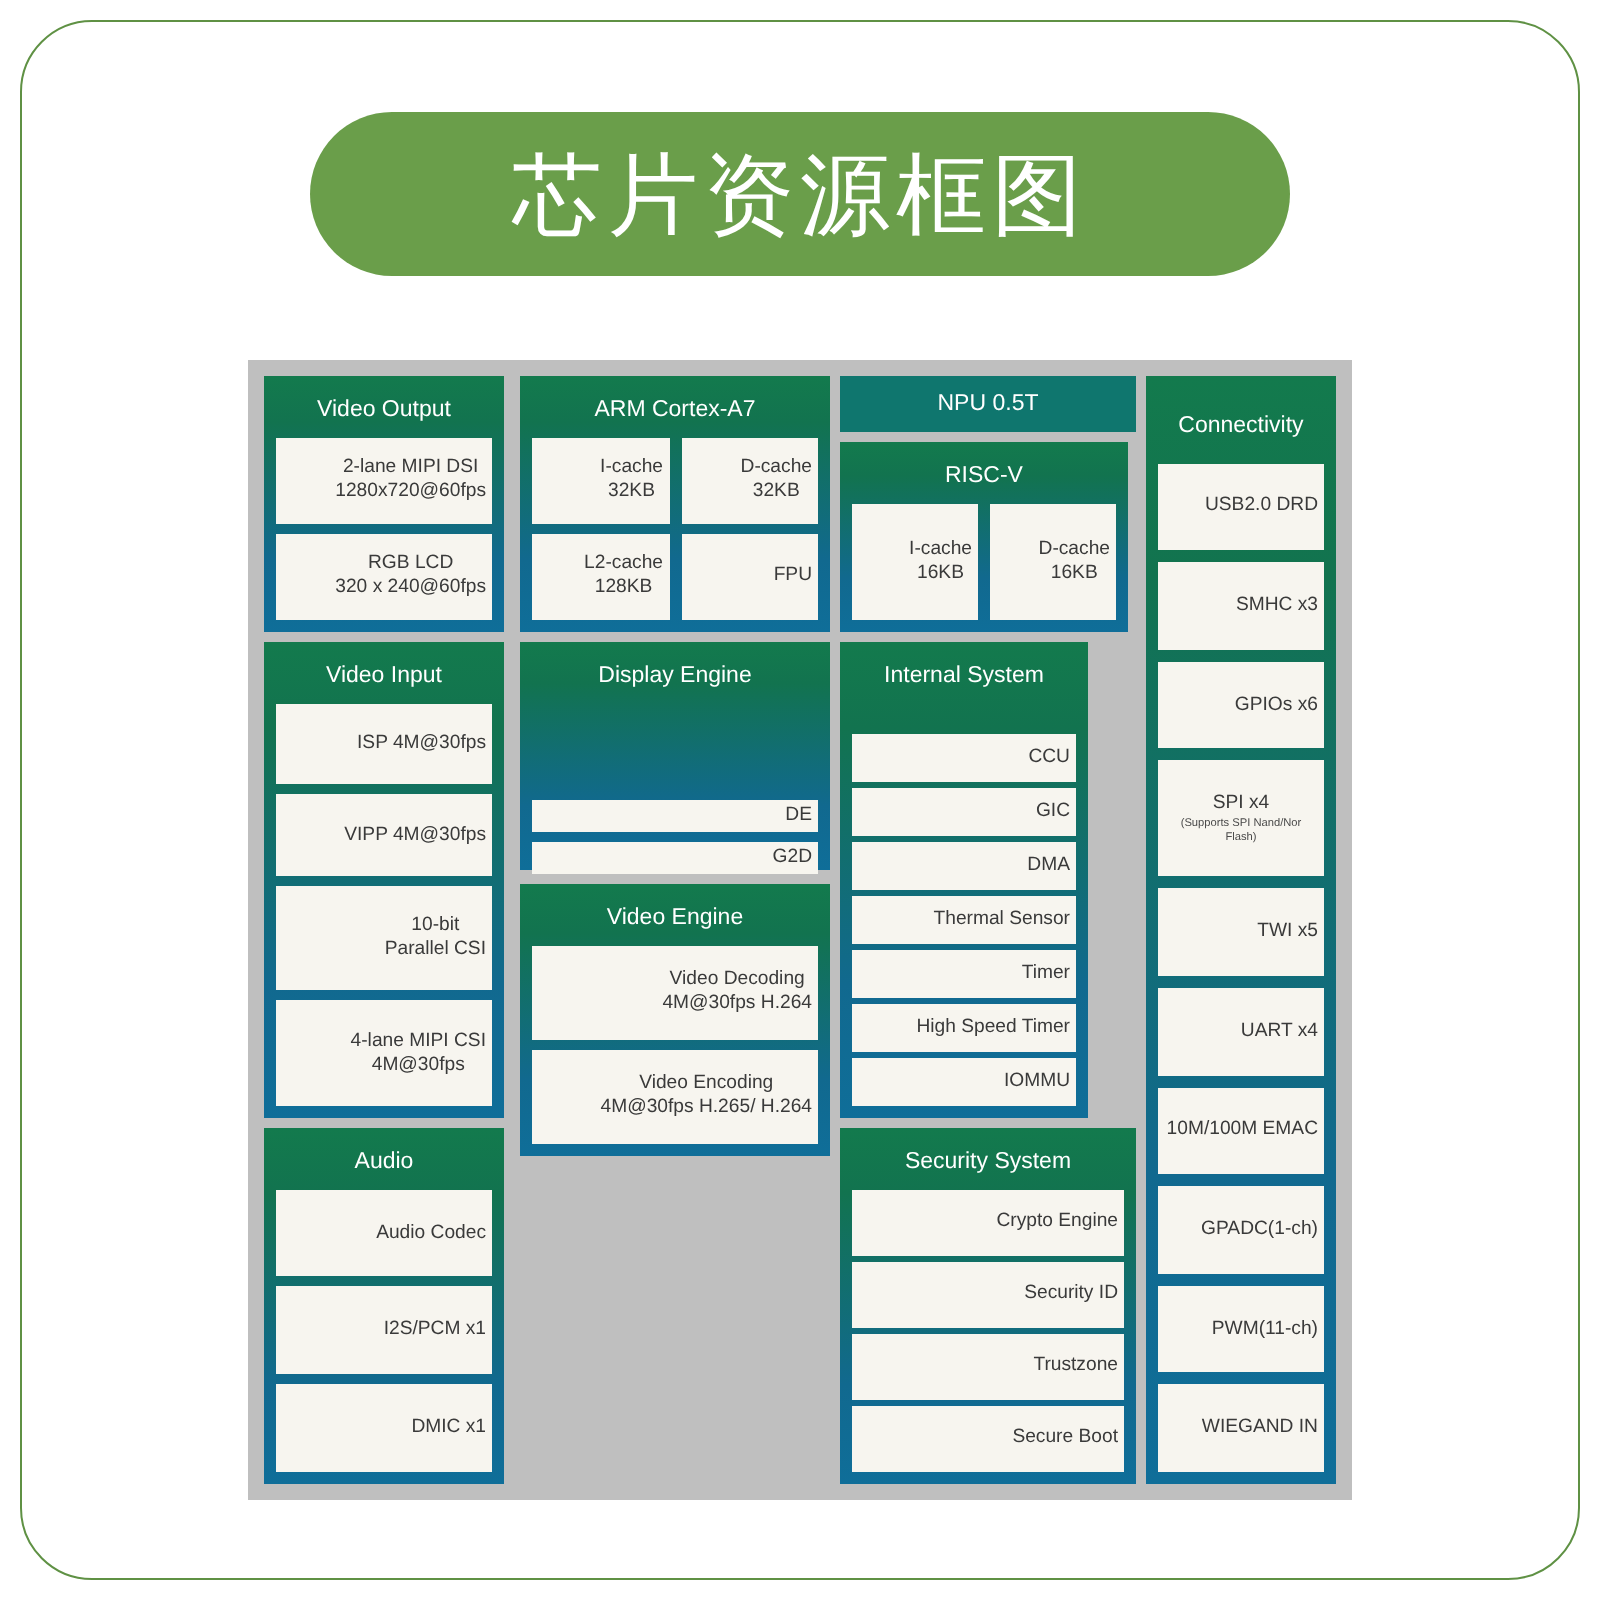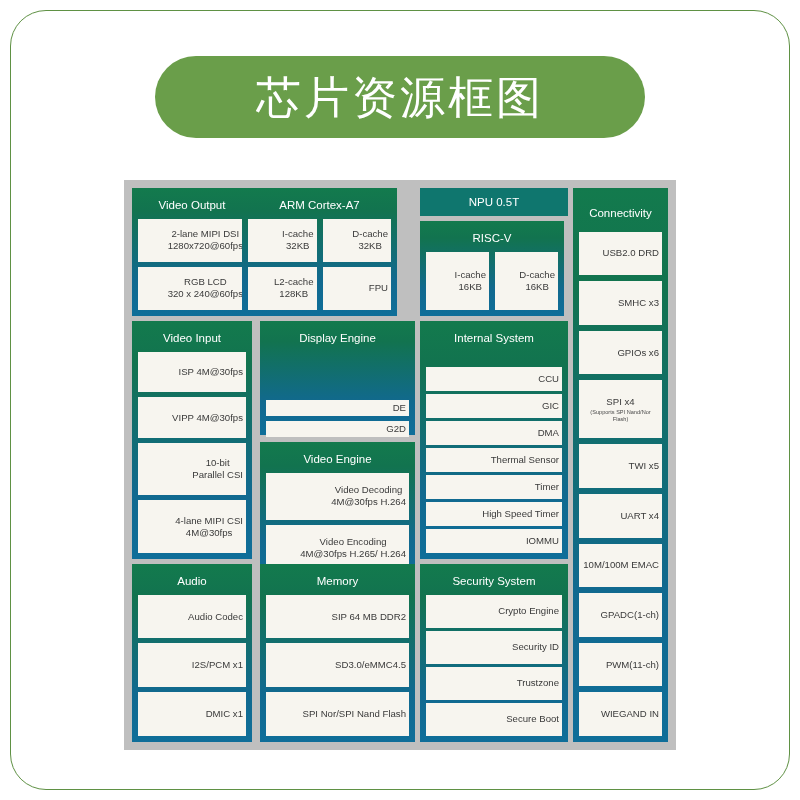--- a/index.html
+++ b/index.html
@@ -117,21 +117,21 @@
             </div>
           <div class="item">
               <span>
             <span class="l1">RGB LCD</span>
             <span class="l1">320 x 240@60fps</span>
           </span>
             </div>
         </div>
       </div>
 
-      <div class="blk" style="left:110px;top:0px;width:155px;height:128px;">
+      <div class="blk" style="left:128px;top:0px;width:155px;height:128px;">
         <div class="blk-title">ARM Cortex-A7</div>
         <div class="items grid2">
           <div class="item">
               <span>
             <span class="l1">I-cache</span>
             <span class="l1">32KB</span>
           </span>
             </div>
           <div class="item">
               <span>
@@ -261,21 +261,21 @@
             </div>
           <div class="item">
               <span>
             <span class="l1">Video Encoding</span>
             <span class="l1">4M@30fps H.265/ H.264</span>
           </span>
             </div>
         </div>
       </div>
 
-      <div class="blk" style="left:288px;top:133px;width:148px;height:238px;gap:15px;">
+      <div class="blk" style="left:288px;top:133px;width:124px;height:238px;gap:15px;">
         <div class="blk-title">Internal System</div>
         <div class="items tight">
           <div class="item">
               <span class="l1">CCU</span>
             </div>
           <div class="item">
               <span class="l1">GIC</span>
             </div>
           <div class="item">
               <span class="l1">DMA</span>
@@ -303,34 +303,20 @@
             </div>
           <div class="item">
               <span class="l1">I2S/PCM x1</span>
             </div>
           <div class="item">
               <span class="l1">DMIC x1</span>
             </div>
         </div>
       </div>
 
-      <div class="blk" style="left:128px;top:376px;width:155px;height:178px;">
-        <div class="blk-title">Memory</div>
-        <div class="items">
-          <div class="item">
-              <span class="l1">SIP 64 MB DDR2</span>
-            </div>
-          <div class="item">
-              <span class="l1">SD3.0/eMMC4.5</span>
-            </div>
-          <div class="item">
-              <span class="l1">SPI Nor/SPI Nand Flash</span>
-            </div>
-        </div>
-      </div>
 
       <div class="blk" style="left:288px;top:376px;width:148px;height:178px;">
         <div class="blk-title">Security System</div>
         <div class="items tight">
           <div class="item">
               <span class="l1">Crypto Engine</span>
             </div>
           <div class="item">
               <span class="l1">Security ID</span>
             </div>

